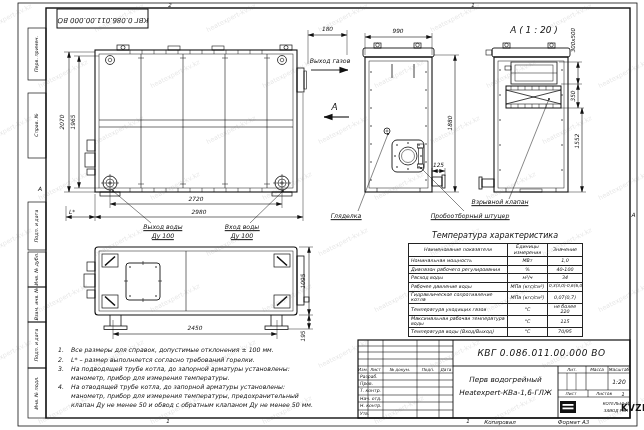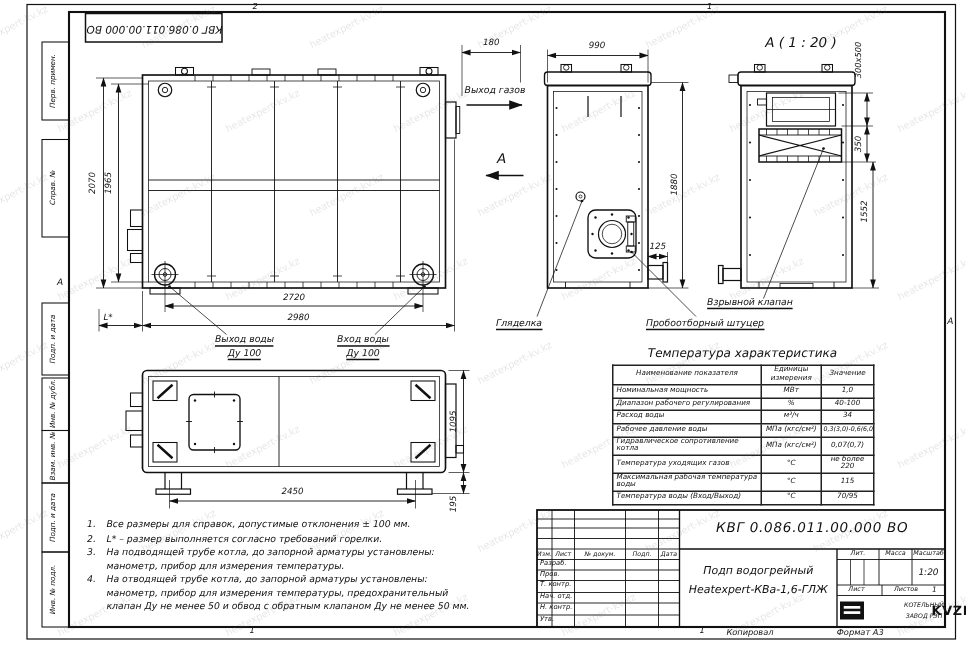--- a/index.html
+++ b/index.html
@@ -364,21 +364,21 @@
       </tr>
   <tr>
         <td class="nm">Температура воды (Вход/Выход)</td>
         <td>°С</td>
         <td>70/95</td>
       </tr>
 </tbody>
   </table>
 
 <div class="t c" style="left:541.5px;top:353px;font-size:9px;letter-spacing:0.5px;">КВГ 0.086.011.00.000 ВО</div>
-<div class="t c" style="left:505.5px;top:380px;font-size:7.3px;">Подп водогрейный</div>
+<div class="t c" style="left:505.5px;top:380px;font-size:7.3px;">Перв водогрейный</div>
 <div class="t c" style="left:505.5px;top:393px;font-size:7.3px;">Heatexpert-КВа-1,6-ГЛЖ</div>
 <div class="t c" style="left:363px;top:369.5px;font-size:4.2px;">Изм.</div>
 <div class="t c" style="left:375.5px;top:369.5px;font-size:4.2px;">Лист</div>
 <div class="t c" style="left:400px;top:369.5px;font-size:4.2px;">№ докум.</div>
 <div class="t c" style="left:428px;top:369.5px;font-size:4.2px;">Подп.</div>
 <div class="t c" style="left:446px;top:369.5px;font-size:4.2px;">Дата</div>
 <div class="t cl" style="left:360px;top:376.5px;font-size:4.5px;">Разраб.</div>
 <div class="t cl" style="left:360px;top:383.5px;font-size:4.5px;">Пров.</div>
 <div class="t cl" style="left:360px;top:391px;font-size:4.5px;">Т. контр.</div>
 <div class="t cl" style="left:360px;top:398.5px;font-size:4.5px;">Нач. отд.</div>

